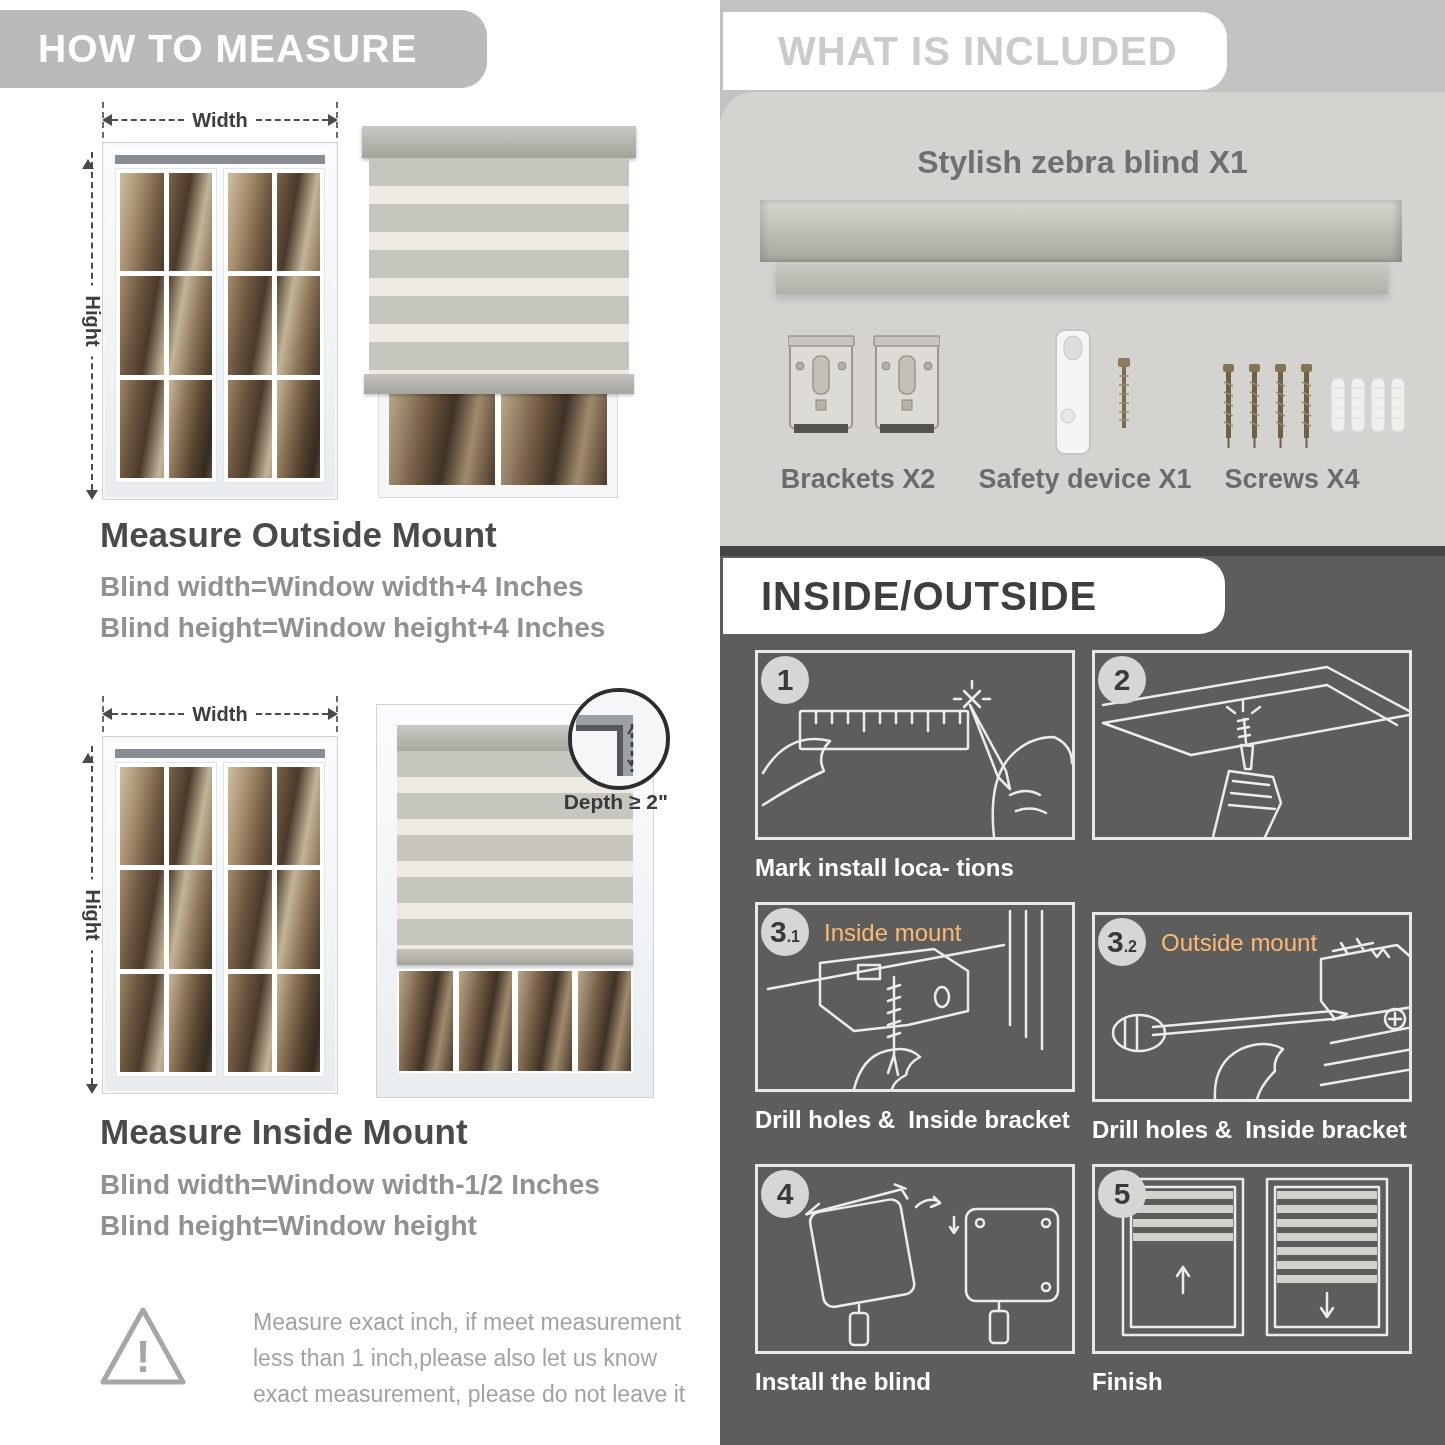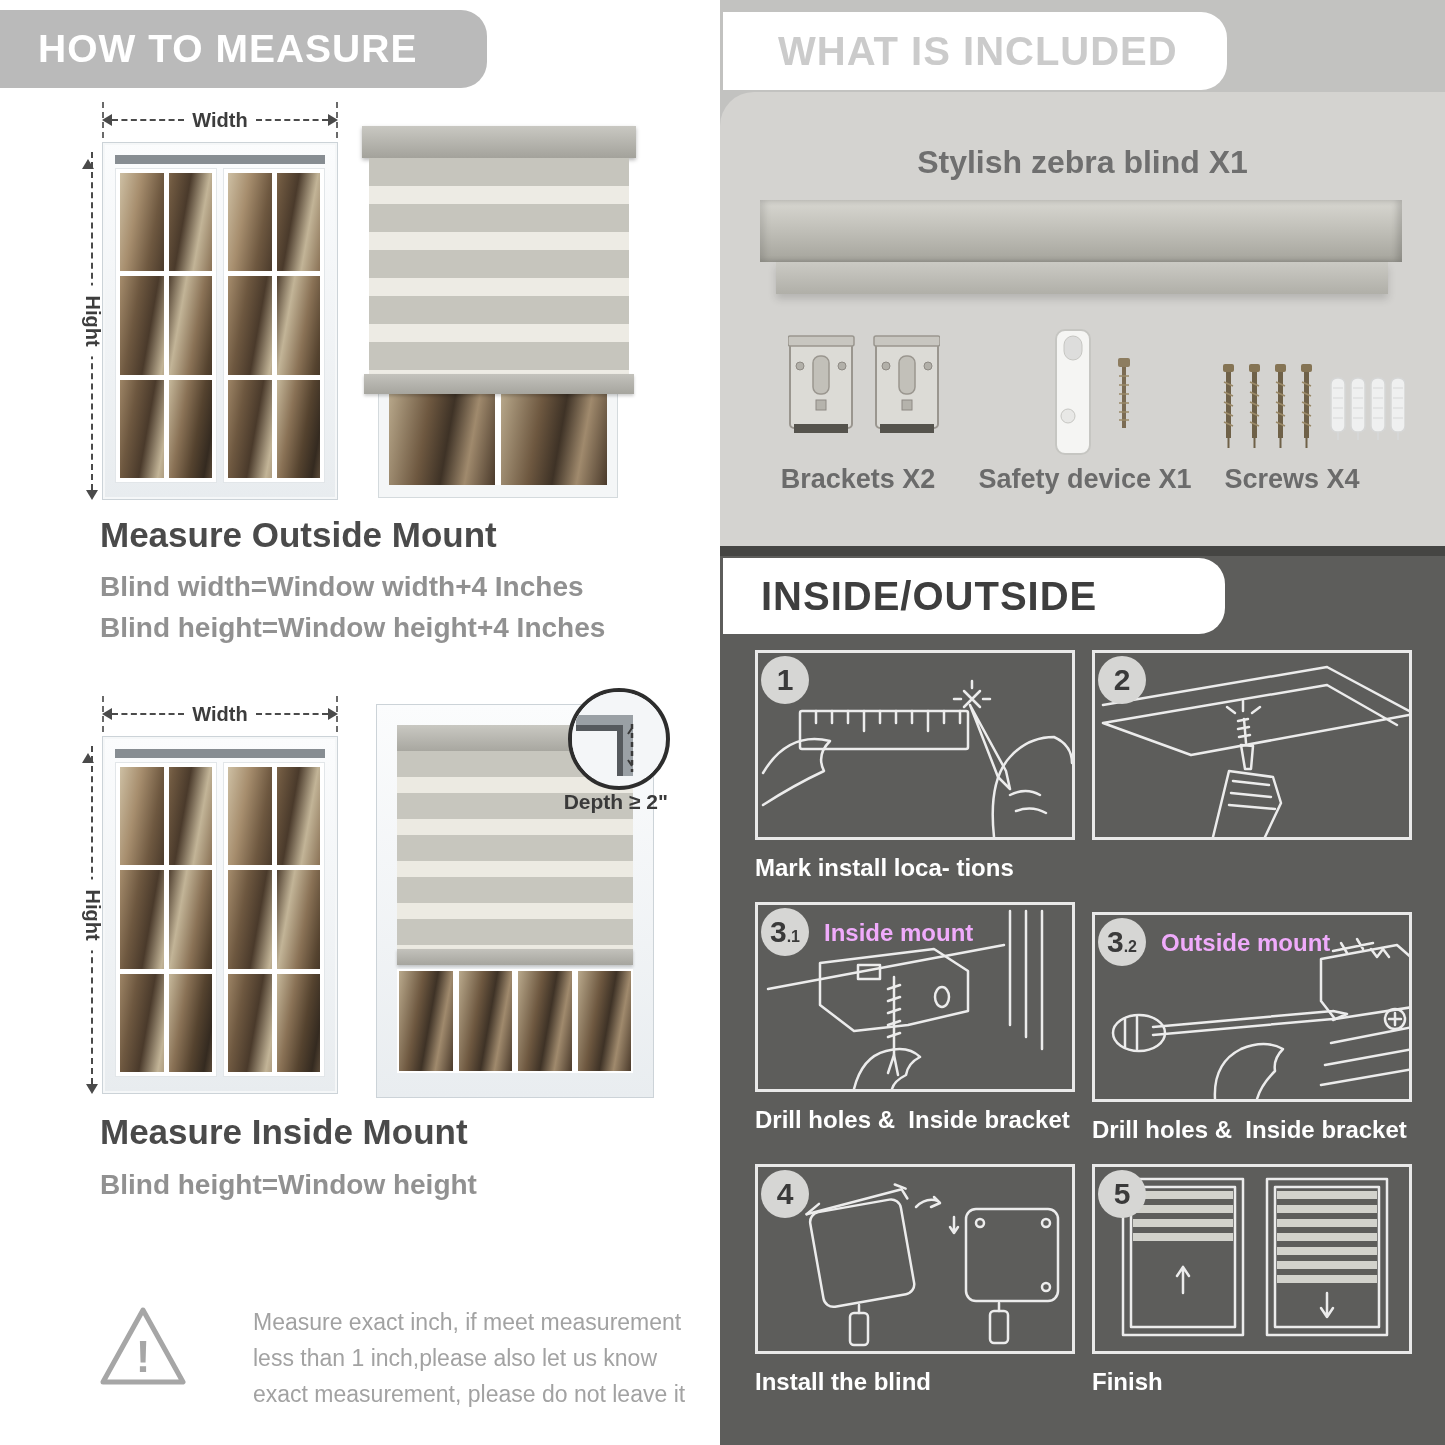--- a/index.html
+++ b/index.html
@@ -98,21 +98,21 @@
   .mount-header{position:absolute;left:3px;top:2px;width:502px;height:76px;background:#ffffff;
     border-radius:0 26px 26px 0;color:#3e3e3e;font-size:40px;font-weight:bold;
     line-height:76px;padding-left:38px;box-sizing:border-box;letter-spacing:1px;}
   .step{position:absolute;width:320px;}
   .spanel{position:relative;width:320px;height:190px;box-sizing:border-box;
     border:3px solid #e9e9e9;background:#5d5d5b;}
   .badge{position:absolute;top:3px;left:3px;width:48px;height:48px;border-radius:50%;
     background:#d6d6d4;color:#3a3a3a;text-align:center;font-weight:bold;
     font-size:30px;line-height:48px;z-index:3;}
   .badge .sub{font-size:16px;}
-  .ptitle{position:absolute;top:14px;left:66px;font-size:24px;font-weight:bold;color:#f0abfc;z-index:3;}
+  .ptitle{position:absolute;top:14px;left:66px;font-size:24px;font-weight:normal;color:#fdba74;z-index:3;}
   .caption{margin-top:14px;font-size:24px;font-weight:bold;color:#ffffff;white-space:pre-wrap;}
   svg.art{position:absolute;inset:0;}
   svg.art .ln{stroke:#ececec;fill:none;stroke-width:2.5;stroke-linecap:round;stroke-linejoin:round;}
   svg.art .fillrect{fill:#d2d2cc;stroke:none;}
 </style>
 </head>
 <body>
 
 <div class="abs howto-header">HOW TO MEASURE</div>
 
@@ -235,20 +235,21 @@
       <path d="M4 36 H48 V84" stroke="#565a5e" stroke-width="6" fill="none"></path>
       <path d="M60 32 V80" stroke="#3a3a3a" stroke-width="2.5" stroke-dasharray="5 4" fill="none"></path>
       <path d="M60 36 l-4 6 M60 74 l-4 -6" stroke="#3a3a3a" stroke-width="2" fill="none"></path>
     </svg>
   </div>
   <div class="depth-label">Depth ≥ 2"</div>
 </div>
 
 <div class="abs sec-title" style="left:100px;top:1112px;">Measure Inside Mount</div>
 <div class="abs sec-lines" style="left:100px;top:1164px;">
+  <div>Blind width=Window width-1/2 Inches</div>
   <div>Blind height=Window height</div>
 </div>
 
 <div class="abs warnrow">
   <svg width="96" height="96" viewBox="0 0 96 96">
     <path d="M48 10 L88 82 L8 82 Z" fill="none" stroke="#a6a6a6" stroke-width="5" stroke-linejoin="round"></path>
     <text x="48" y="72" font-size="44" font-weight="bold" fill="#a6a6a6" text-anchor="middle" font-family="Liberation Sans, sans-serif">!</text>
   </svg>
   <div class="warntext">Measure exact inch, if meet measurement less than 1 inch,please also let us know exact measurement, please do not leave it</div>
 </div>

